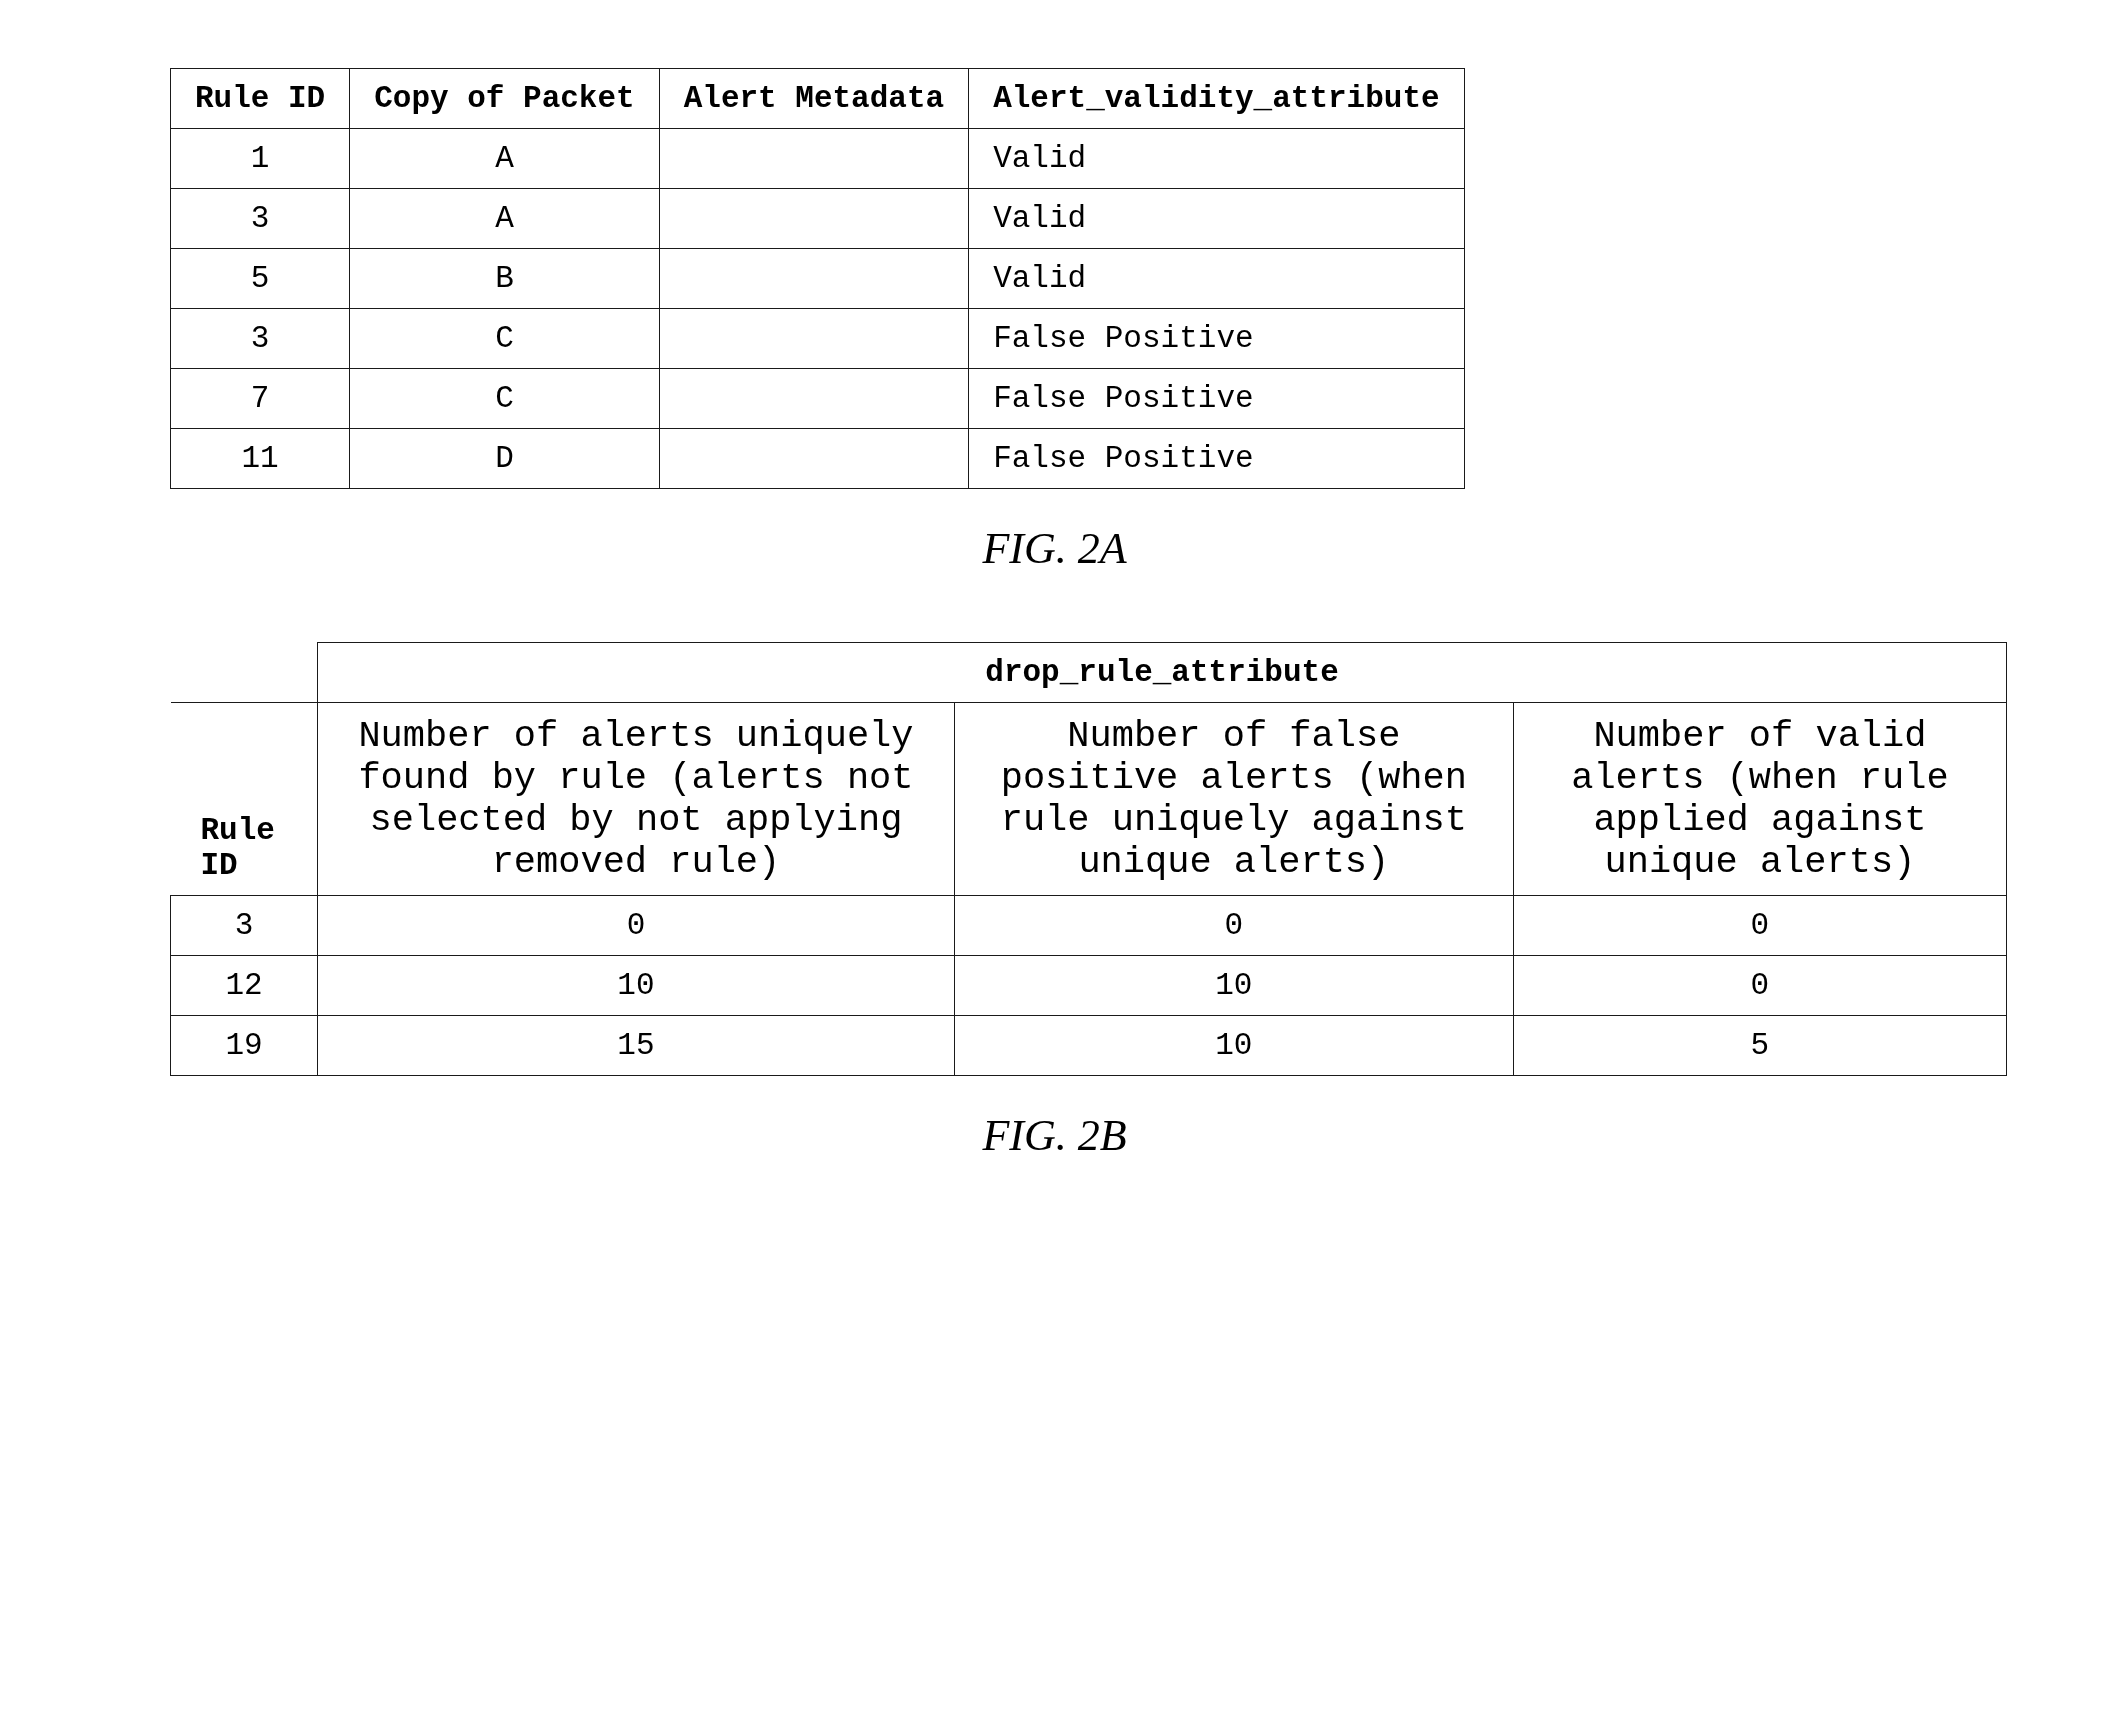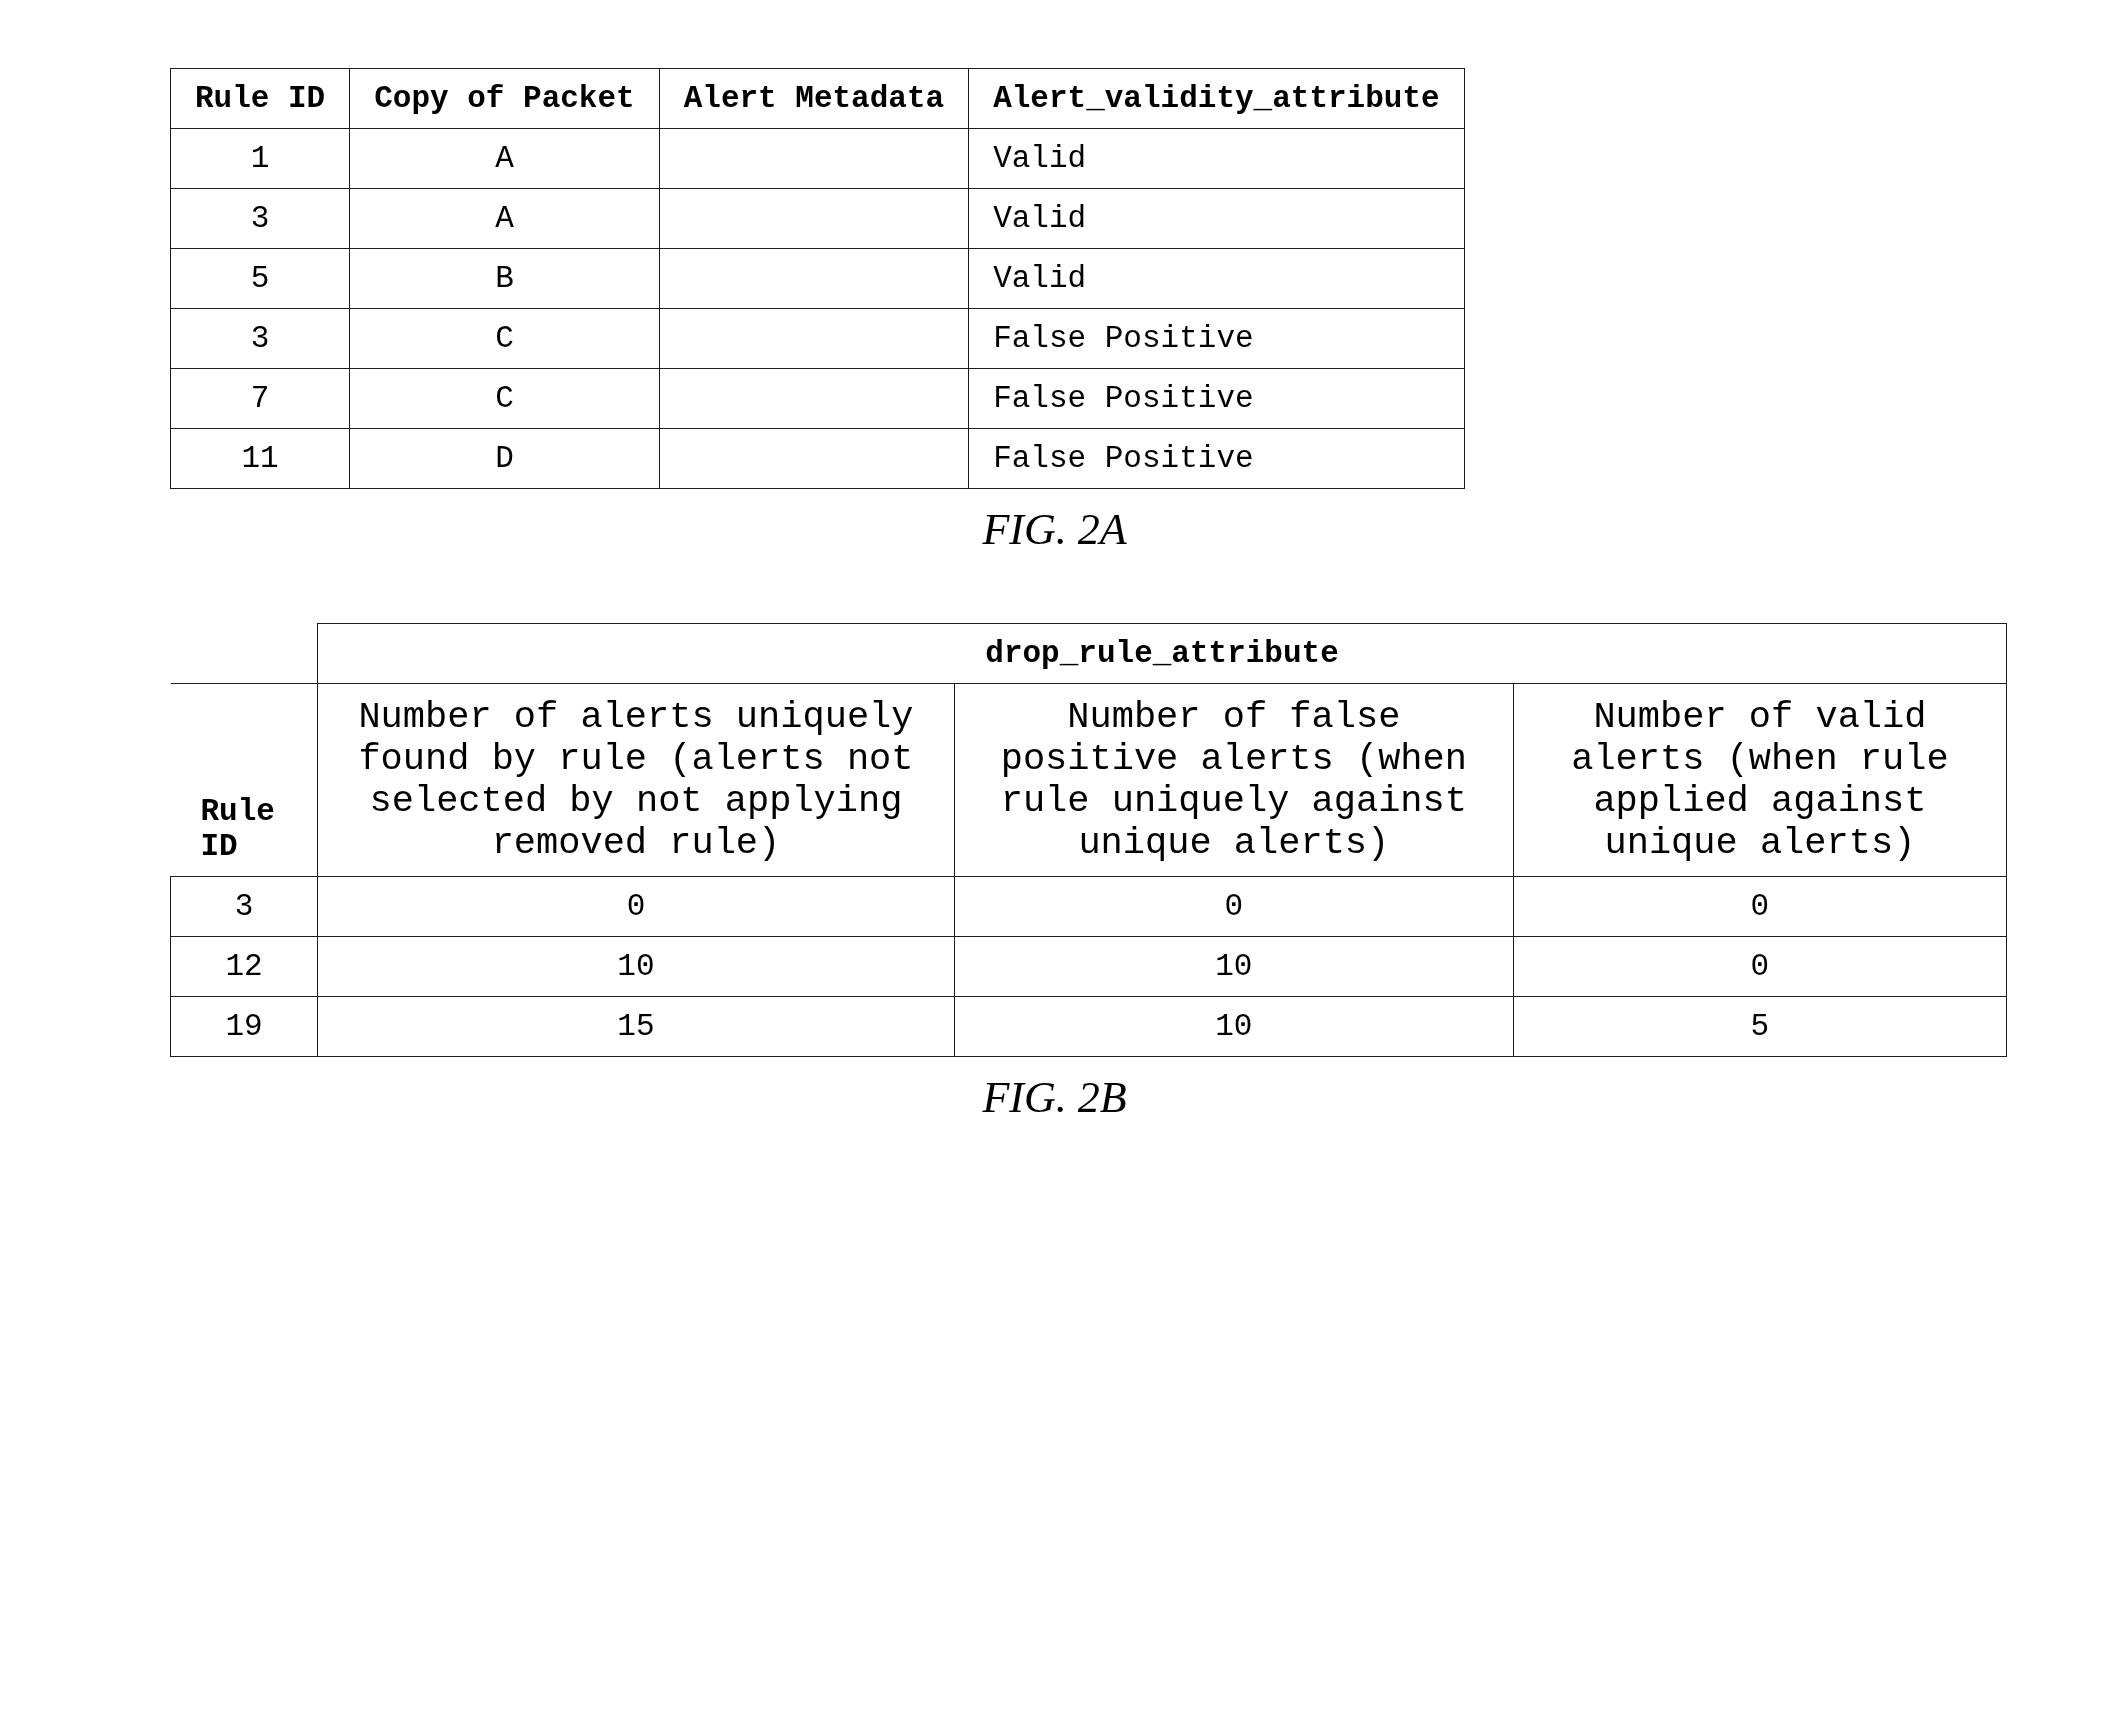--- a/index.html
+++ b/index.html
@@ -66,21 +66,21 @@
       text-align: center;
     }
 
     table.table-2a td:last-child {
       text-align: left;
     }
 
     .fig-label {
       font-size: 44px;
       font-family: 'Times New Roman', Times, serif;
-      margin-top: 15px;
+      margin-top: 34px;
       font-style: italic;
     }
 
     
     .section-2b {
       width: 100%;
       display: flex;
       flex-direction: column;
       align-items: center;
     }

